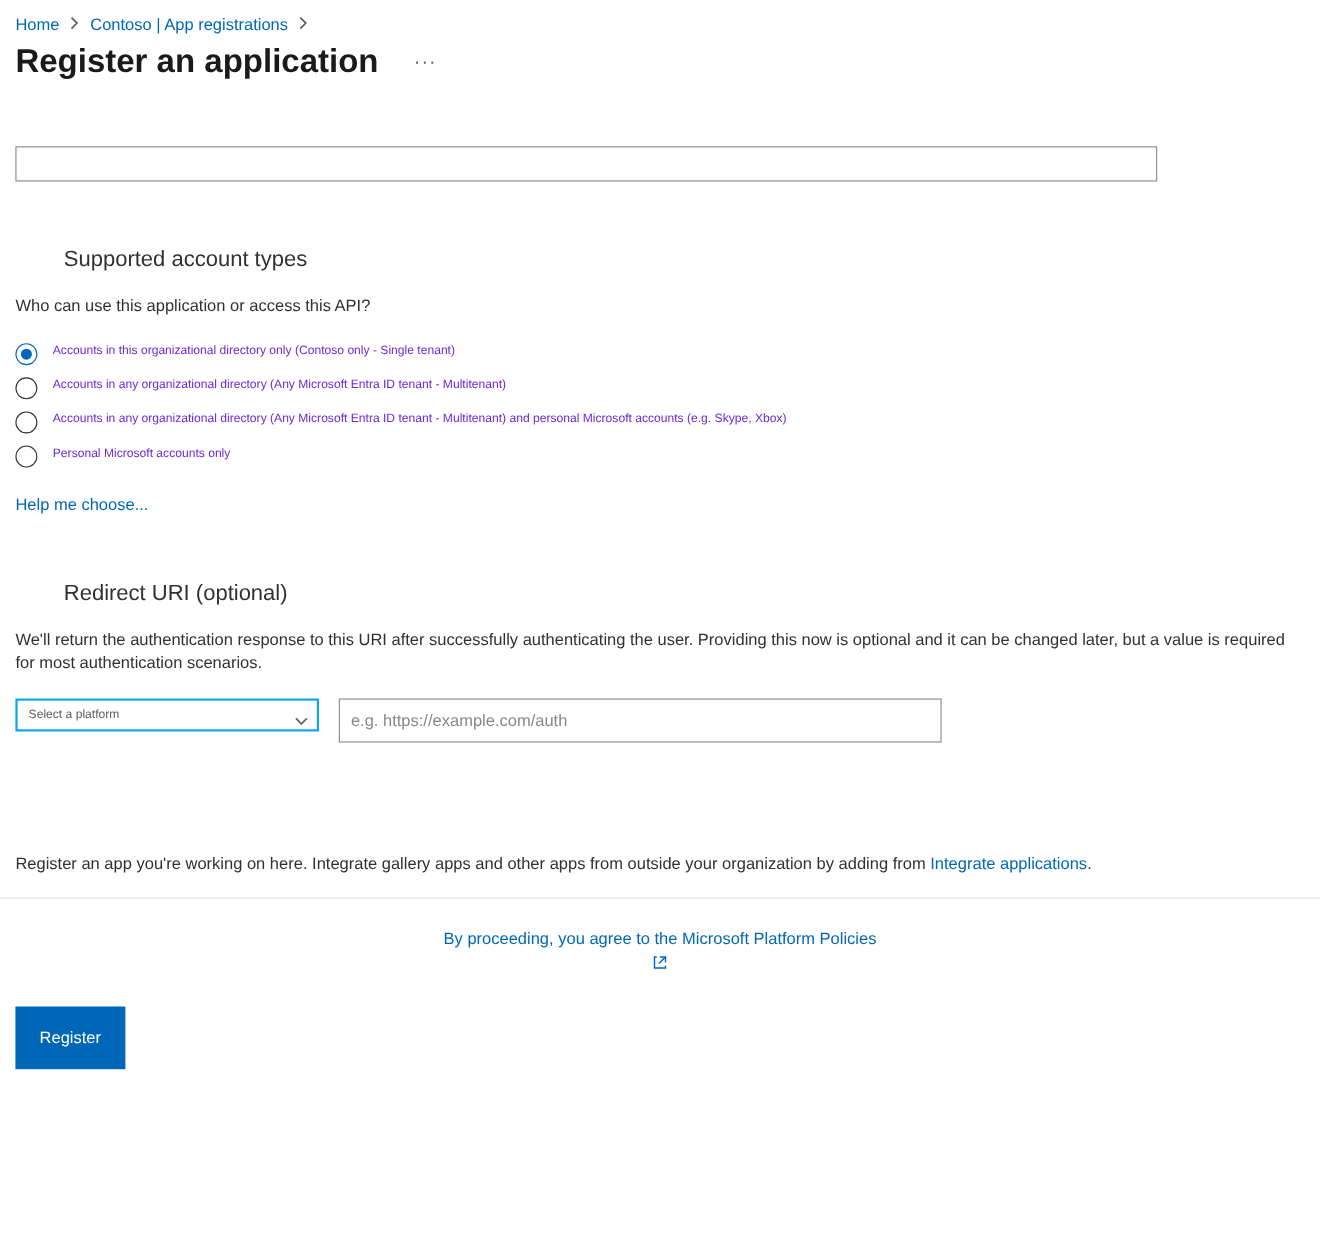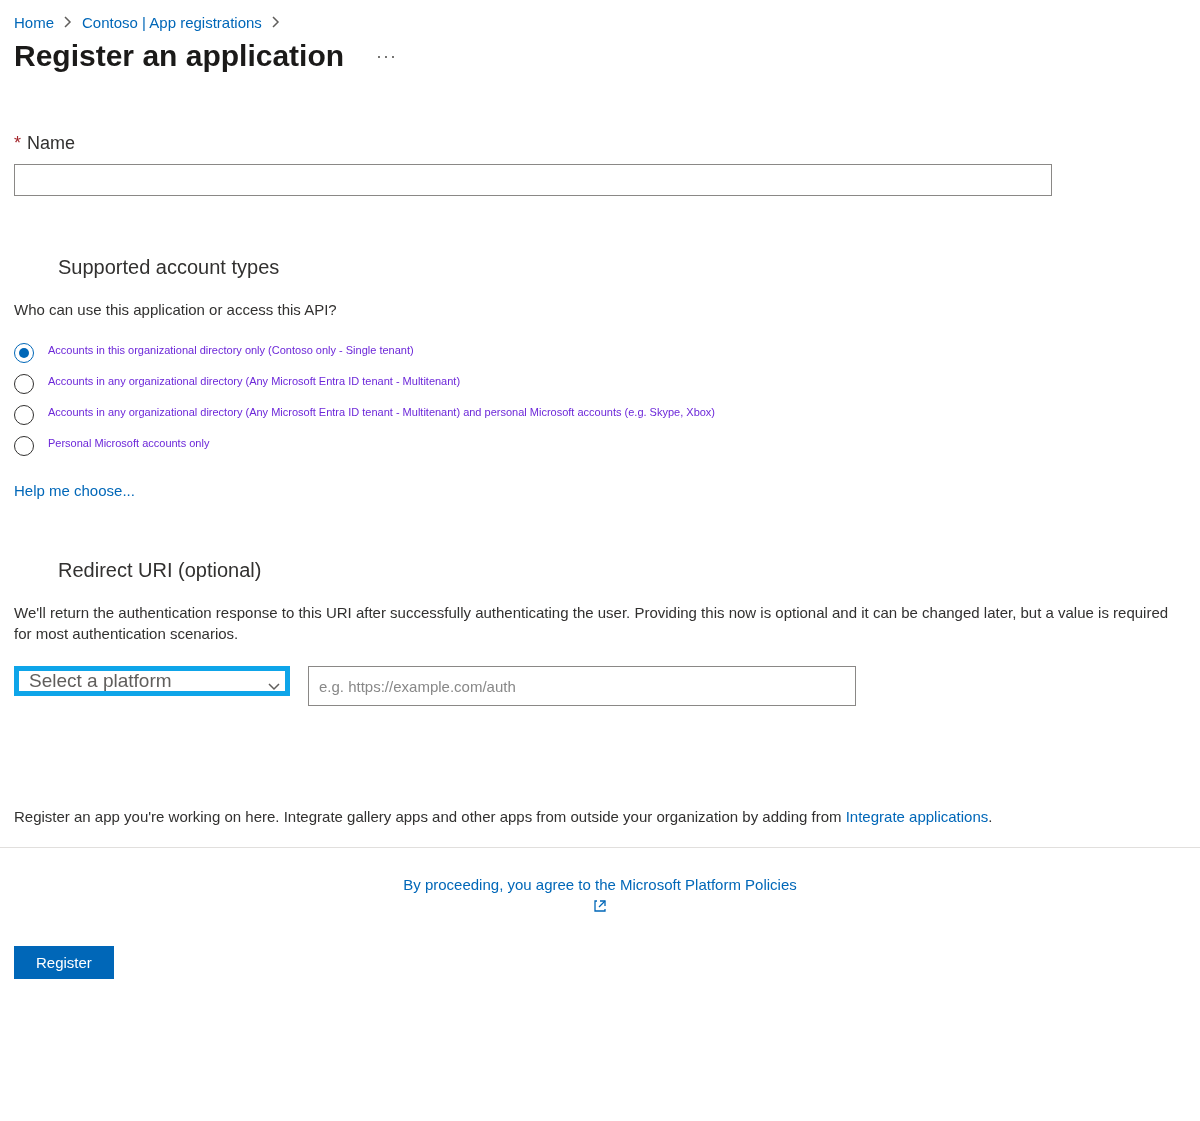--- a/index.html
+++ b/index.html
@@ -82,23 +82,23 @@
     .link { color: #0067b8; text-decoration: none; font-size: 15px; cursor: pointer; }
     .help-link { display: inline-block; margin-top: 26px; }
     .redirect-row { display: flex; gap: 18px; }
     .select-wrap {
       position: relative;
       width: 276px;
     }
     .select-box {
       width: 100%;
       height: 30px;
-      border: 5px solid #0ea5e9;
+      border: 2px solid #0ea5e9;
       padding: 4px 30px 4px 10px;
-      font-size: 19px;
+      font-size: 11px;
       color: #605e5c;
       background: #fff;
       cursor: pointer;
       display: flex;
       align-items: center;
     }
     .select-chevron {
       position: absolute;
       right: 10px;
       top: 50%;
@@ -132,21 +132,21 @@
       align-items: center;
       gap: 6px;
       margin-bottom: 30px;
       flex-direction: column;
     }
     .ext-icon { color: #0067b8; }
     .register-btn {
       background: #0067b8;
       color: #fff;
       border: none;
-      padding: 8px 22px;
+      padding: 20px 22px;
       font-size: 15px;
       font-family: inherit;
       cursor: pointer;
     }
   </style>
 </head>
 <body>
 
 
 
@@ -164,23 +164,20 @@
       </svg>
   </span>
 </nav>
 
 <div class="title-row">
   <h1>Register an application</h1>
   <span class="more-dots">···</span>
 </div>
 
 <div class="section">
-  <div class="field-label">
-    <span class="req">*</span><span>Name</span>
-  </div>
   <input type="text" class="text-input" value="" style="">
 </div>
 
 <div class="section">
   <div class="section-heading">Supported account types</div>
   <div class="field-desc">Who can use this application or access this API?</div>
   <div class="radio-group">
     <label class="radio-row">
       <span class="radio-circle selected"></span>
       <span class="radio-label">Accounts in this organizational directory only (Contoso only - Single tenant)</span>

